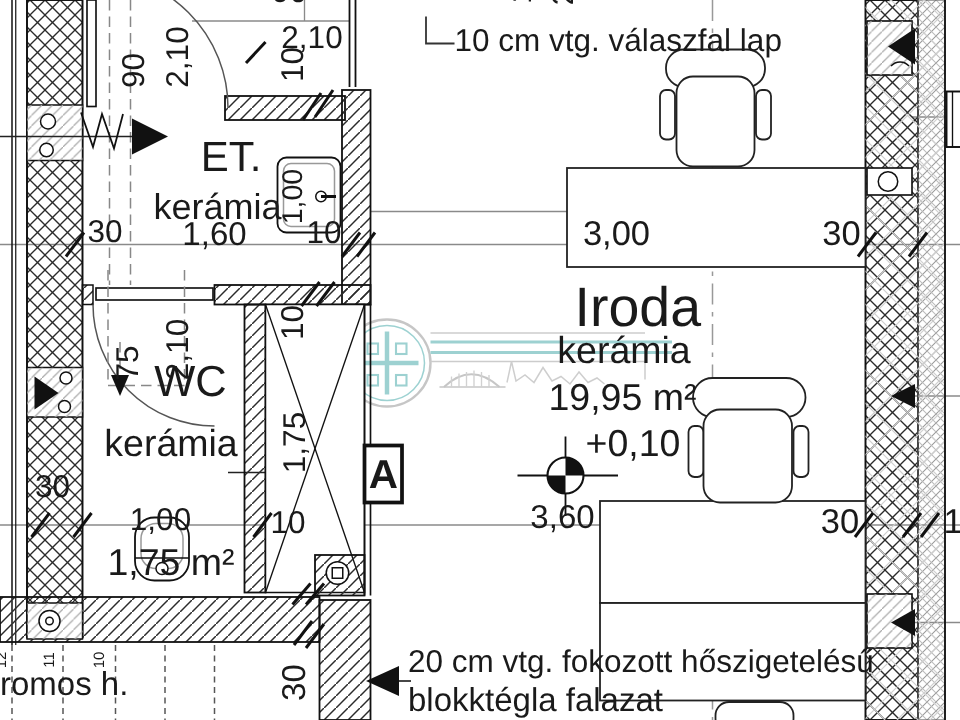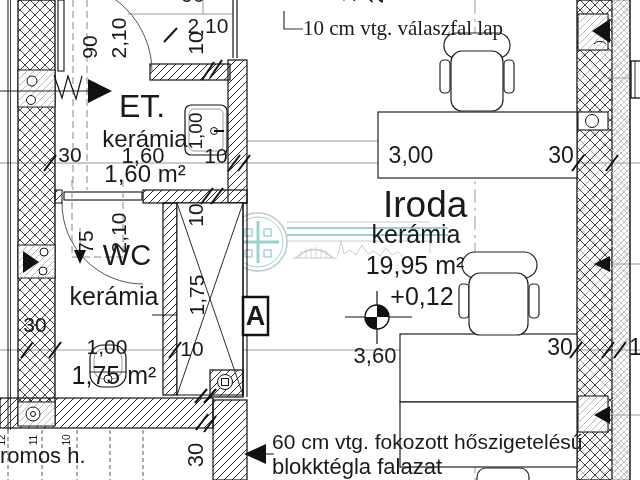--- a/index.html
+++ b/index.html
@@ -238,29 +238,28 @@
 
   <rect x="243" y="297" width="25" height="38" fill="#fff" stroke="#111" stroke-width="2.5"></rect>
 
   <g>
     <polyline points="284,11 284,29 303,29" fill="none" stroke="#333" stroke-width="1.2"></polyline>
     <line x1="266" y1="454" x2="274" y2="454" stroke="#333" stroke-width="1.2"></line>
     <path d="M244,454 L266,444 L266,464 Z" fill="#111"></path>
   </g>
 </svg>
 
-<div class="lbl left" style="left:303px;top:17px;font-size:21px;font-family:Liberation Serif, serif;">10 cm vtg. válaszfal lap</div>
+<div class="lbl left" style="left:303px;top:17px;font-size:21px;">10 cm vtg. válaszfal lap</div>
 <div class="lbl" style="left:176px;top:-16px;width:34px;font-size:21px;">90</div>
 <div class="lbl rot" style="left:338px;top:-14px;width:22px;height:22px;font-size:20px;">1</div>
 <div class="lbl rot" style="left:366px;top:-13px;width:22px;height:22px;font-size:20px;">2</div>
 
-<div class="lbl" style="left:112px;top:90px;width:60px;font-size:32px;">ET.</div>
+<div class="lbl" style="left:124px;top:90px;width:60px;font-size:28px;">ET.</div>
 <div class="lbl" style="left:95px;top:126px;width:100px;font-size:24px;">kerámia</div>
 <div class="lbl" style="left:118px;top:144px;width:50px;font-size:22px;">1,60</div>
-<div class="lbl" style="left:100px;top:161px;width:90px;font-size:24px;">1,60 m²</div>
 
 <div class="lbl" style="left:55px;top:144px;width:30px;font-size:21px;">30</div>
 <div class="lbl" style="left:203px;top:145px;width:26px;font-size:21px;">10</div>
 <div class="lbl" style="left:386px;top:143px;width:50px;font-size:23px;">3,00</div>
 <div class="lbl" style="left:546px;top:143px;width:30px;font-size:23px;">30</div>
 
 <div class="lbl rot" style="left:97px;top:26px;width:46px;height:24px;font-size:21px;">2,10</div>
 <div class="lbl rot" style="left:74px;top:35px;width:34px;height:24px;font-size:21px;">90</div>
 <div class="lbl" style="left:185px;top:15px;width:46px;font-size:21px;">2,10</div>
 <div class="lbl rot" style="left:181px;top:32px;width:30px;height:22px;font-size:21px;">10</div>
@@ -271,33 +270,33 @@
 <div class="lbl" style="left:69px;top:314px;width:90px;font-size:25px;margin-top:48px;">1,75 m²</div>
 <div class="lbl rot" style="left:71px;top:231px;width:30px;height:22px;font-size:21px;">75</div>
 <div class="lbl rot" style="left:96px;top:222px;width:46px;height:22px;font-size:21px;">2,10</div>
 
 <div class="lbl rot" style="left:181px;top:204px;width:30px;height:22px;font-size:21px;">10</div>
 <div class="lbl rot" style="left:174px;top:284px;width:46px;height:22px;font-size:21px;">1,75</div>
 
 <div class="lbl" style="left:20px;top:314px;width:30px;font-size:21px;">30</div>
 <div class="lbl" style="left:82px;top:336px;width:50px;font-size:21px;">1,00</div>
 <div class="lbl" style="left:179px;top:338px;width:26px;font-size:21px;">10</div>
-<div class="lbl" style="left:350px;top:333px;width:50px;font-size:22px;margin-top:11px;">3,60</div>
+<div class="lbl" style="left:350px;top:333px;width:50px;font-size:22px;">3,60</div>
 <div class="lbl" style="left:545px;top:335px;width:30px;font-size:23px;">30</div>
 <div class="lbl left" style="left:629px;top:335px;font-size:23px;">1</div>
 
 <div class="lbl" style="left:383px;top:186px;width:80px;font-size:37px;">Iroda</div>
 <div class="lbl" style="left:366px;top:221px;width:100px;font-size:25px;">kerámia</div>
 <div class="lbl" style="left:360px;top:252px;width:110px;font-size:25px;text-align:center;">19,95 m²</div>
-<div class="lbl" style="left:382px;top:283px;width:80px;font-size:25px;">+0,12</div>
+<div class="lbl" style="left:382px;top:283px;width:80px;font-size:25px;">+0,10</div>
 
 <div class="lbl" style="left:243px;top:302px;width:25px;font-size:27px;font-weight:700;">A</div>
 
 <div class="lbl rot" style="left:179px;top:443px;width:34px;height:24px;font-size:22px;">30</div>
 <div class="lbl left" style="left:0px;top:444px;font-size:22px;">romos h.</div>
-<div class="lbl left" style="left:272px;top:431px;font-size:21px;">60 cm vtg. fokozott hőszigetelésű</div>
+<div class="lbl left" style="left:272px;top:431px;font-size:21px;">20 cm vtg. fokozott hőszigetelésű</div>
 <div class="lbl left" style="left:272px;top:455px;font-size:22px;">blokktégla falazat</div>
 
 <div class="lbl rot" style="left:-8px;top:434px;width:22px;height:12px;font-size:10px;">12</div>
 <div class="lbl rot" style="left:24px;top:434px;width:22px;height:12px;font-size:10px;">11</div>
 <div class="lbl rot" style="left:57px;top:434px;width:22px;height:12px;font-size:10px;">10</div>
 
 </div>
 
 </body></html>

